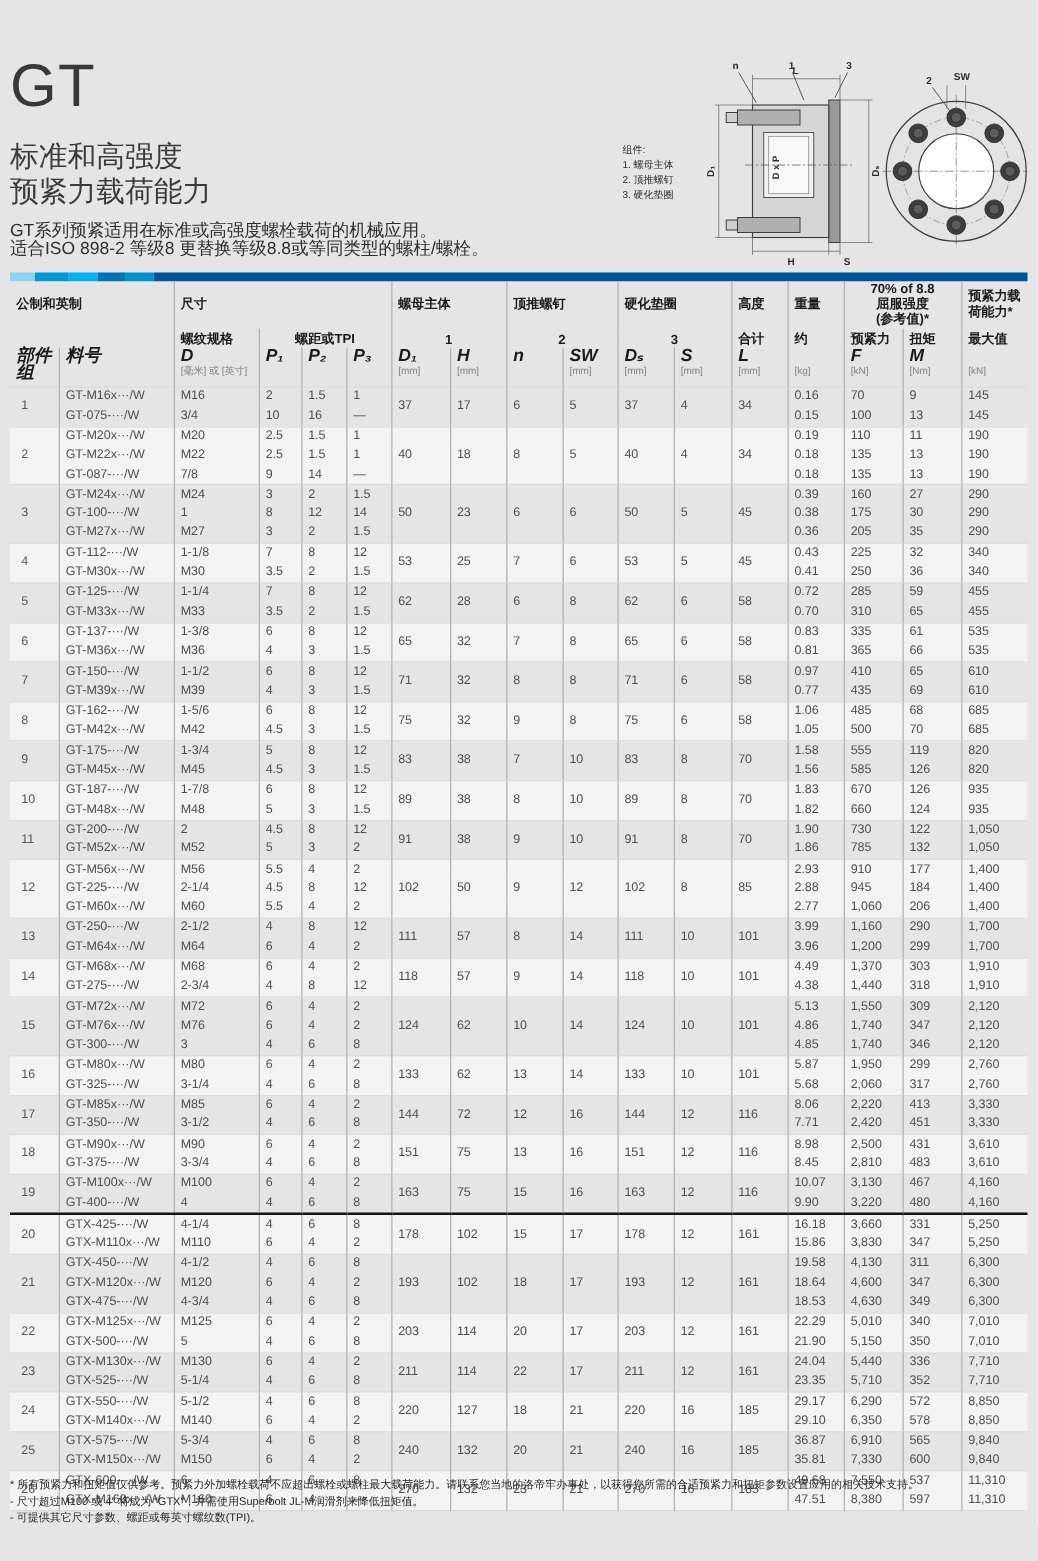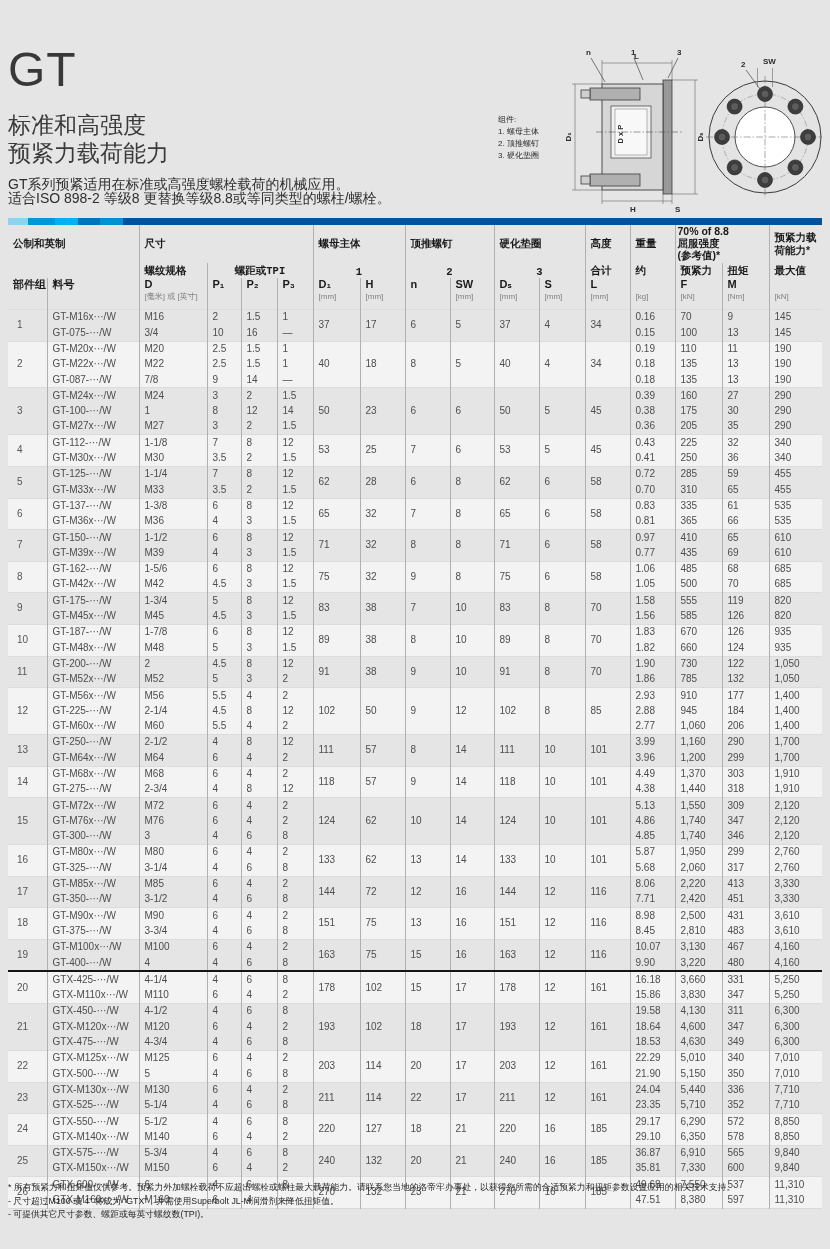--- a/index.html
+++ b/index.html
@@ -15,26 +15,26 @@
   .diagram svg{display:block;}
   
   .bluebar{position:absolute;left:8px;top:218px;width:814px;height:7px;display:flex;}
   
   .tablewrap{position:absolute;left:8px;top:225px;width:814px;}
   table.spec{border-collapse:collapse;table-layout:fixed;width:814px;font-size:10px;border-bottom:1px solid #d9d9d9;}
   table.spec th,table.spec td{border-right:1px solid #b0b0b0;padding:0 0 0 5px;text-align:left;}
   table.spec .no-r{border-right:none;margin-top:20px;}
   thead th{font-weight:bold;color:#1a1a1a;}
   tr.h1 th{vertical-align:middle;font-size:10.5px;line-height:1.12;height:38px;}
-  tr.h1 th.yield{text-align:left;white-space:pre-line;padding:0 2px;}
+  tr.h1 th.yield{text-align:center;white-space:pre-line;padding:0 2px;}
   tr.h1 th.cap{line-height:1.2;padding-right:3px;}
   tr.h2 th{vertical-align:bottom;font-size:10.5px;height:15px;}
-  tr.h2 th.ctr{text-align:center;padding:0;font-family:Liberation Mono, monospace;}
+  tr.h2 th.ctr{text-align:center;padding:0;}
   tr.h3 th{vertical-align:top;height:31px;}
-  tr.h3 .sym{font-size:11px;line-height:13px;}
+  tr.h3 .sym{font-size:14px;line-height:13px;font-style:italic;}
   tr.h3 .unit{font-size:8px;color:#808080;font-weight:normal;line-height:11px;}
   tbody td{height:15.3px;color:#4d4d4d;vertical-align:middle;line-height:1.05;}
   tbody td.col-no{padding-left:9px;color:#555;}
   tbody tr.gstart td{border-top:1px solid #dcdcdc;}
   tbody tr.divider td{border-top:2px solid #141414;}
   tbody tr.shaded td{background:#f3f3f3;}
   
   .footnotes{position:absolute;left:8px;top:1181px;width:816px;font-size:8.8px;color:#262626;line-height:13.5px;}
 </style>
 </head>

